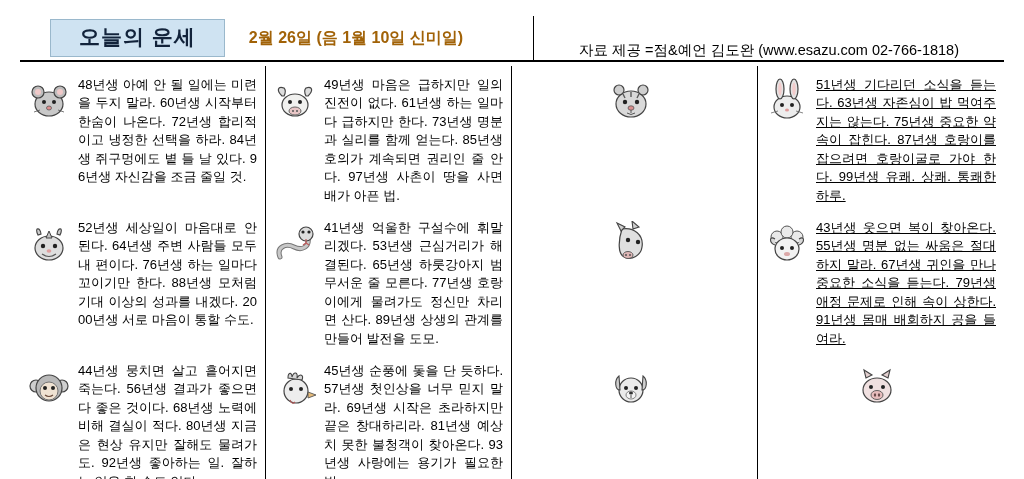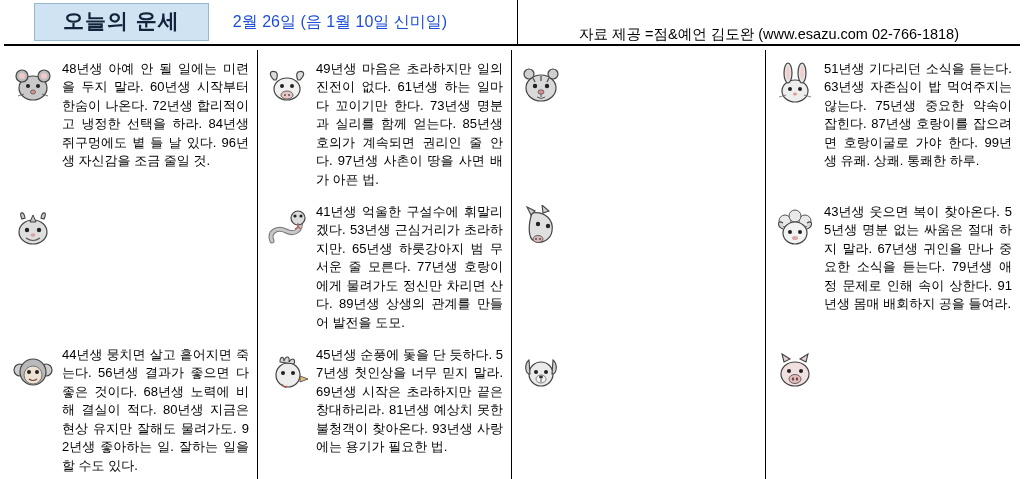--- a/index.html
+++ b/index.html
@@ -12,21 +12,21 @@
     background: #ffffff;
     font-family: "Liberation Sans", sans-serif;
     color: #000000;
     overflow: hidden;
   }
   .page {
     position: relative;
     width: 1024px;
     height: 479px;
     box-sizing: border-box;
-    padding: 0;
+    padding: 16px;
   }
   
   .header {
     display: flex;
     align-items: stretch;
     height: 44px;
     border-bottom: 2px solid #000;
     margin: 0 4px;
   }
   .header-left {
@@ -42,22 +42,22 @@
     margin-left: 30px;
     padding: 3px 28px 5px 28px;
     font-size: 21px;
     font-weight: bold;
     letter-spacing: 1px;
     color: #12233b;
   }
   .date-text {
     margin-left: 24px;
     font-size: 16px;
-    font-weight: normal;
-    color: #1d4ed8;
+    font-weight: bold;
+    color: #a16207;
   }
   .header-right {
     flex: 1;
     display: flex;
     align-items: flex-end;
     justify-content: center;
     box-sizing: border-box;
   }
   .credit-text {
     font-size: 14.5px;
@@ -69,23 +69,25 @@
     grid-template-columns: repeat(4, 1fr);
     grid-auto-rows: 143px;
     margin: 4px 4px 0 4px;
   }
   .cell {
     display: flex;
     align-items: flex-start;
     padding: 10px 8px 6px 6px;
     box-sizing: border-box;
     border-right: 1px solid #000;
+    justify-content: center;
   }
   .cell.last-col {
     border-right: none;
+    text-decoration: underline;
   }
   .zodiac-art {
     flex: 0 0 46px;
     height: 44px;
     margin-right: 6px;
     margin-top: 2px;
   }
   .zodiac-art svg {
     display: block;
   }
@@ -137,21 +139,21 @@
           <ellipse cx="23" cy="27" rx="13" ry="11" fill="#f1f1ef" stroke="#444" stroke-width="1.2"></ellipse>
           <path d="M10 18 C4 12, 6 8, 12 10 C14 12, 13 16, 12 18 Z" fill="#ddd" stroke="#444" stroke-width="1.2"></path>
           <path d="M36 18 C42 12, 40 8, 34 10 C32 12, 33 16, 34 18 Z" fill="#ddd" stroke="#444" stroke-width="1.2"></path>
           <circle cx="18" cy="24" r="2" fill="#222"></circle>
           <circle cx="28" cy="24" r="2" fill="#222"></circle>
           <ellipse cx="23" cy="33" rx="6" ry="4" fill="#e8c6c6" stroke="#555" stroke-width="0.9"></ellipse>
           <circle cx="21" cy="33" r="1" fill="#555"></circle>
           <circle cx="25" cy="33" r="1" fill="#555"></circle>
         </svg>
       </div>
-      <div class="cell-text">49년생 마음은 초라하지만 일의 진전이 없다. 61년생 하는 일마다 꼬이기만 한다. 73년생 명분과 실리를 함께 얻는다. 85년생 호의가 계속되면 권리인 줄 안다. 97년생 사촌이 땅을 사면 배가 아픈 법.</div>
+      <div class="cell-text">49년생 마음은 급하지만 일의 진전이 없다. 61년생 하는 일마다 급하지만 한다. 73년생 명분과 실리를 함께 얻는다. 85년생 호의가 계속되면 권리인 줄 안다. 97년생 사촌이 땅을 사면 배가 아픈 법.</div>
     </div>
 
     <div class="cell">
       <div class="zodiac-art">
         <svg width="46" height="44" viewBox="0 0 46 44">
           <ellipse cx="23" cy="26" rx="15" ry="13" fill="#d9d9d9" stroke="#444" stroke-width="1.2"></ellipse>
           <circle cx="11" cy="12" r="5" fill="#cfcfcf" stroke="#444" stroke-width="1.2"></circle>
           <circle cx="35" cy="12" r="5" fill="#cfcfcf" stroke="#444" stroke-width="1.2"></circle>
           <path d="M15 16 L17 20 M23 14 L23 19 M31 16 L29 20" stroke="#5a5a5a" stroke-width="1.4"></path>
           <circle cx="17" cy="24" r="2.2" fill="#222"></circle>
@@ -185,34 +187,35 @@
           <ellipse cx="23" cy="27" rx="14" ry="12" fill="#dedede" stroke="#444" stroke-width="1.2"></ellipse>
           <path d="M12 14 C8 6, 14 6, 15 13 Z" fill="#cdcdcd" stroke="#444" stroke-width="1.1"></path>
           <path d="M34 14 C38 6, 32 6, 31 13 Z" fill="#cdcdcd" stroke="#444" stroke-width="1.1"></path>
           <path d="M23 10 L20 17 L26 17 Z" fill="#c4c4c4" stroke="#444" stroke-width="1"></path>
           <circle cx="17" cy="25" r="2.2" fill="#222"></circle>
           <circle cx="29" cy="25" r="2.2" fill="#222"></circle>
           <path d="M16 33 Q23 38 30 33" stroke="#555" stroke-width="1.2" fill="none"></path>
           <ellipse cx="23" cy="30" rx="2.4" ry="1.8" fill="#dfa0a0"></ellipse>
         </svg>
       </div>
+      <div class="cell-text">52년생 세상일이 마음대로 안 된다. 64년생 주변 사람들 모두 내 편이다. 76년생 하는 일마다 꼬이기만 한다. 88년생 모처럼 기대 이상의 성과를 내겠다. 2000년생 서로 마음이 통할 수도.</div>
     </div>
 
     <div class="cell">
       <div class="zodiac-art">
         <svg width="46" height="44" viewBox="0 0 46 44">
           <path d="M8 36 C4 26, 14 22, 22 26 C30 30, 38 26, 36 16" stroke="#777" stroke-width="5" fill="none" stroke-linecap="round"></path>
           <path d="M8 36 C4 26, 14 22, 22 26 C30 30, 38 26, 36 16" stroke="#c8c8c8" stroke-width="3" fill="none" stroke-linecap="round"></path>
           <circle cx="34" cy="13" r="7" fill="#dcdcdc" stroke="#444" stroke-width="1.2"></circle>
           <circle cx="31" cy="11" r="1.6" fill="#222"></circle>
           <circle cx="37" cy="11" r="1.6" fill="#222"></circle>
           <path d="M34 18 L34 22 L31 24 M34 22 L37 24" stroke="#c05a5a" stroke-width="1.2" fill="none"></path>
         </svg>
       </div>
-      <div class="cell-text">41년생 억울한 구설수에 휘말리겠다. 53년생 근심거리가 초라하지만. 65년생 하룻강아지 범 무서운 줄 모른다. 77년생 호랑이에게 물려가도 정신만 차리면 산다. 89년생 상생의 관계를 만들어 발전을 도모.</div>
+      <div class="cell-text">41년생 억울한 구설수에 휘말리겠다. 53년생 근심거리가 해결된다. 65년생 하룻강아지 범 무서운 줄 모른다. 77년생 호랑이에게 물려가도 정신만 차리면 산다. 89년생 상생의 관계를 만들어 발전을 도모.</div>
     </div>
 
     <div class="cell">
       <div class="zodiac-art">
         <svg width="46" height="44" viewBox="0 0 46 44">
           <path d="M14 8 C26 6, 36 14, 34 26 C33 34, 24 40, 16 36 C10 33, 10 20, 14 8 Z" fill="#e0e0e0" stroke="#444" stroke-width="1.2"></path>
           <path d="M13 10 L9 2 L17 6 Z" fill="#d0d0d0" stroke="#444" stroke-width="1.1"></path>
           <path d="M25 8 L24 0 L31 6 Z" fill="#d0d0d0" stroke="#444" stroke-width="1.1"></path>
           <circle cx="20" cy="19" r="2.2" fill="#222"></circle>
           <circle cx="30" cy="21" r="2.2" fill="#222"></circle>

